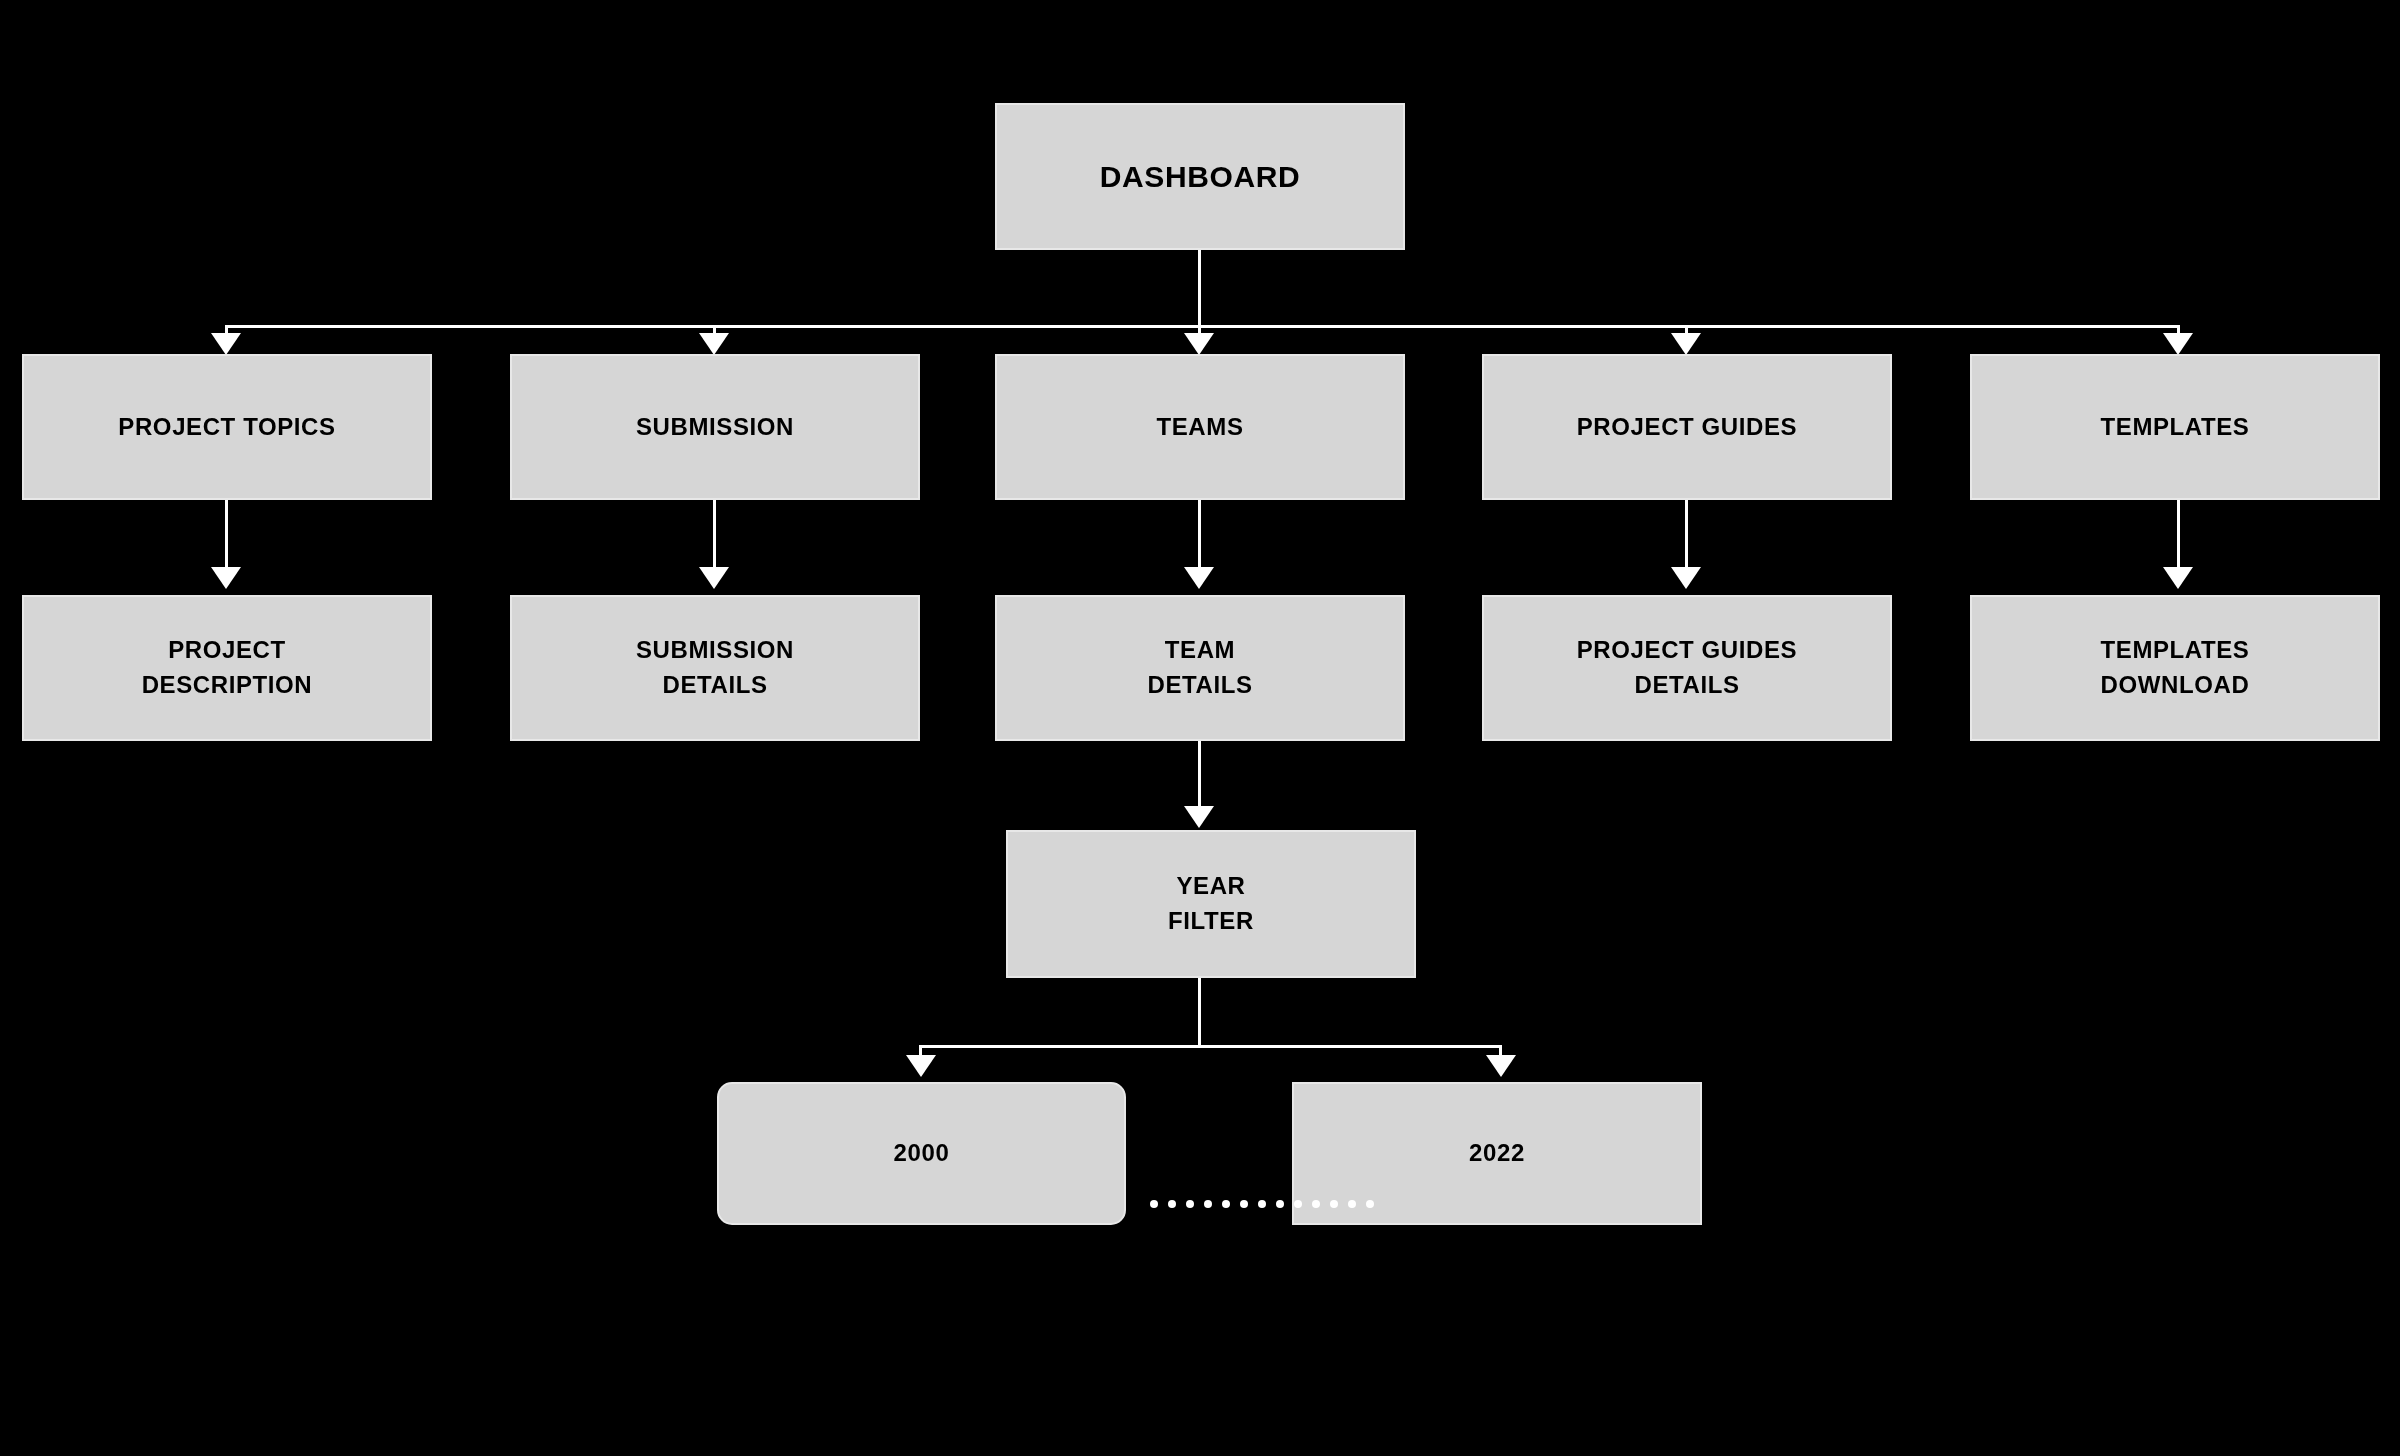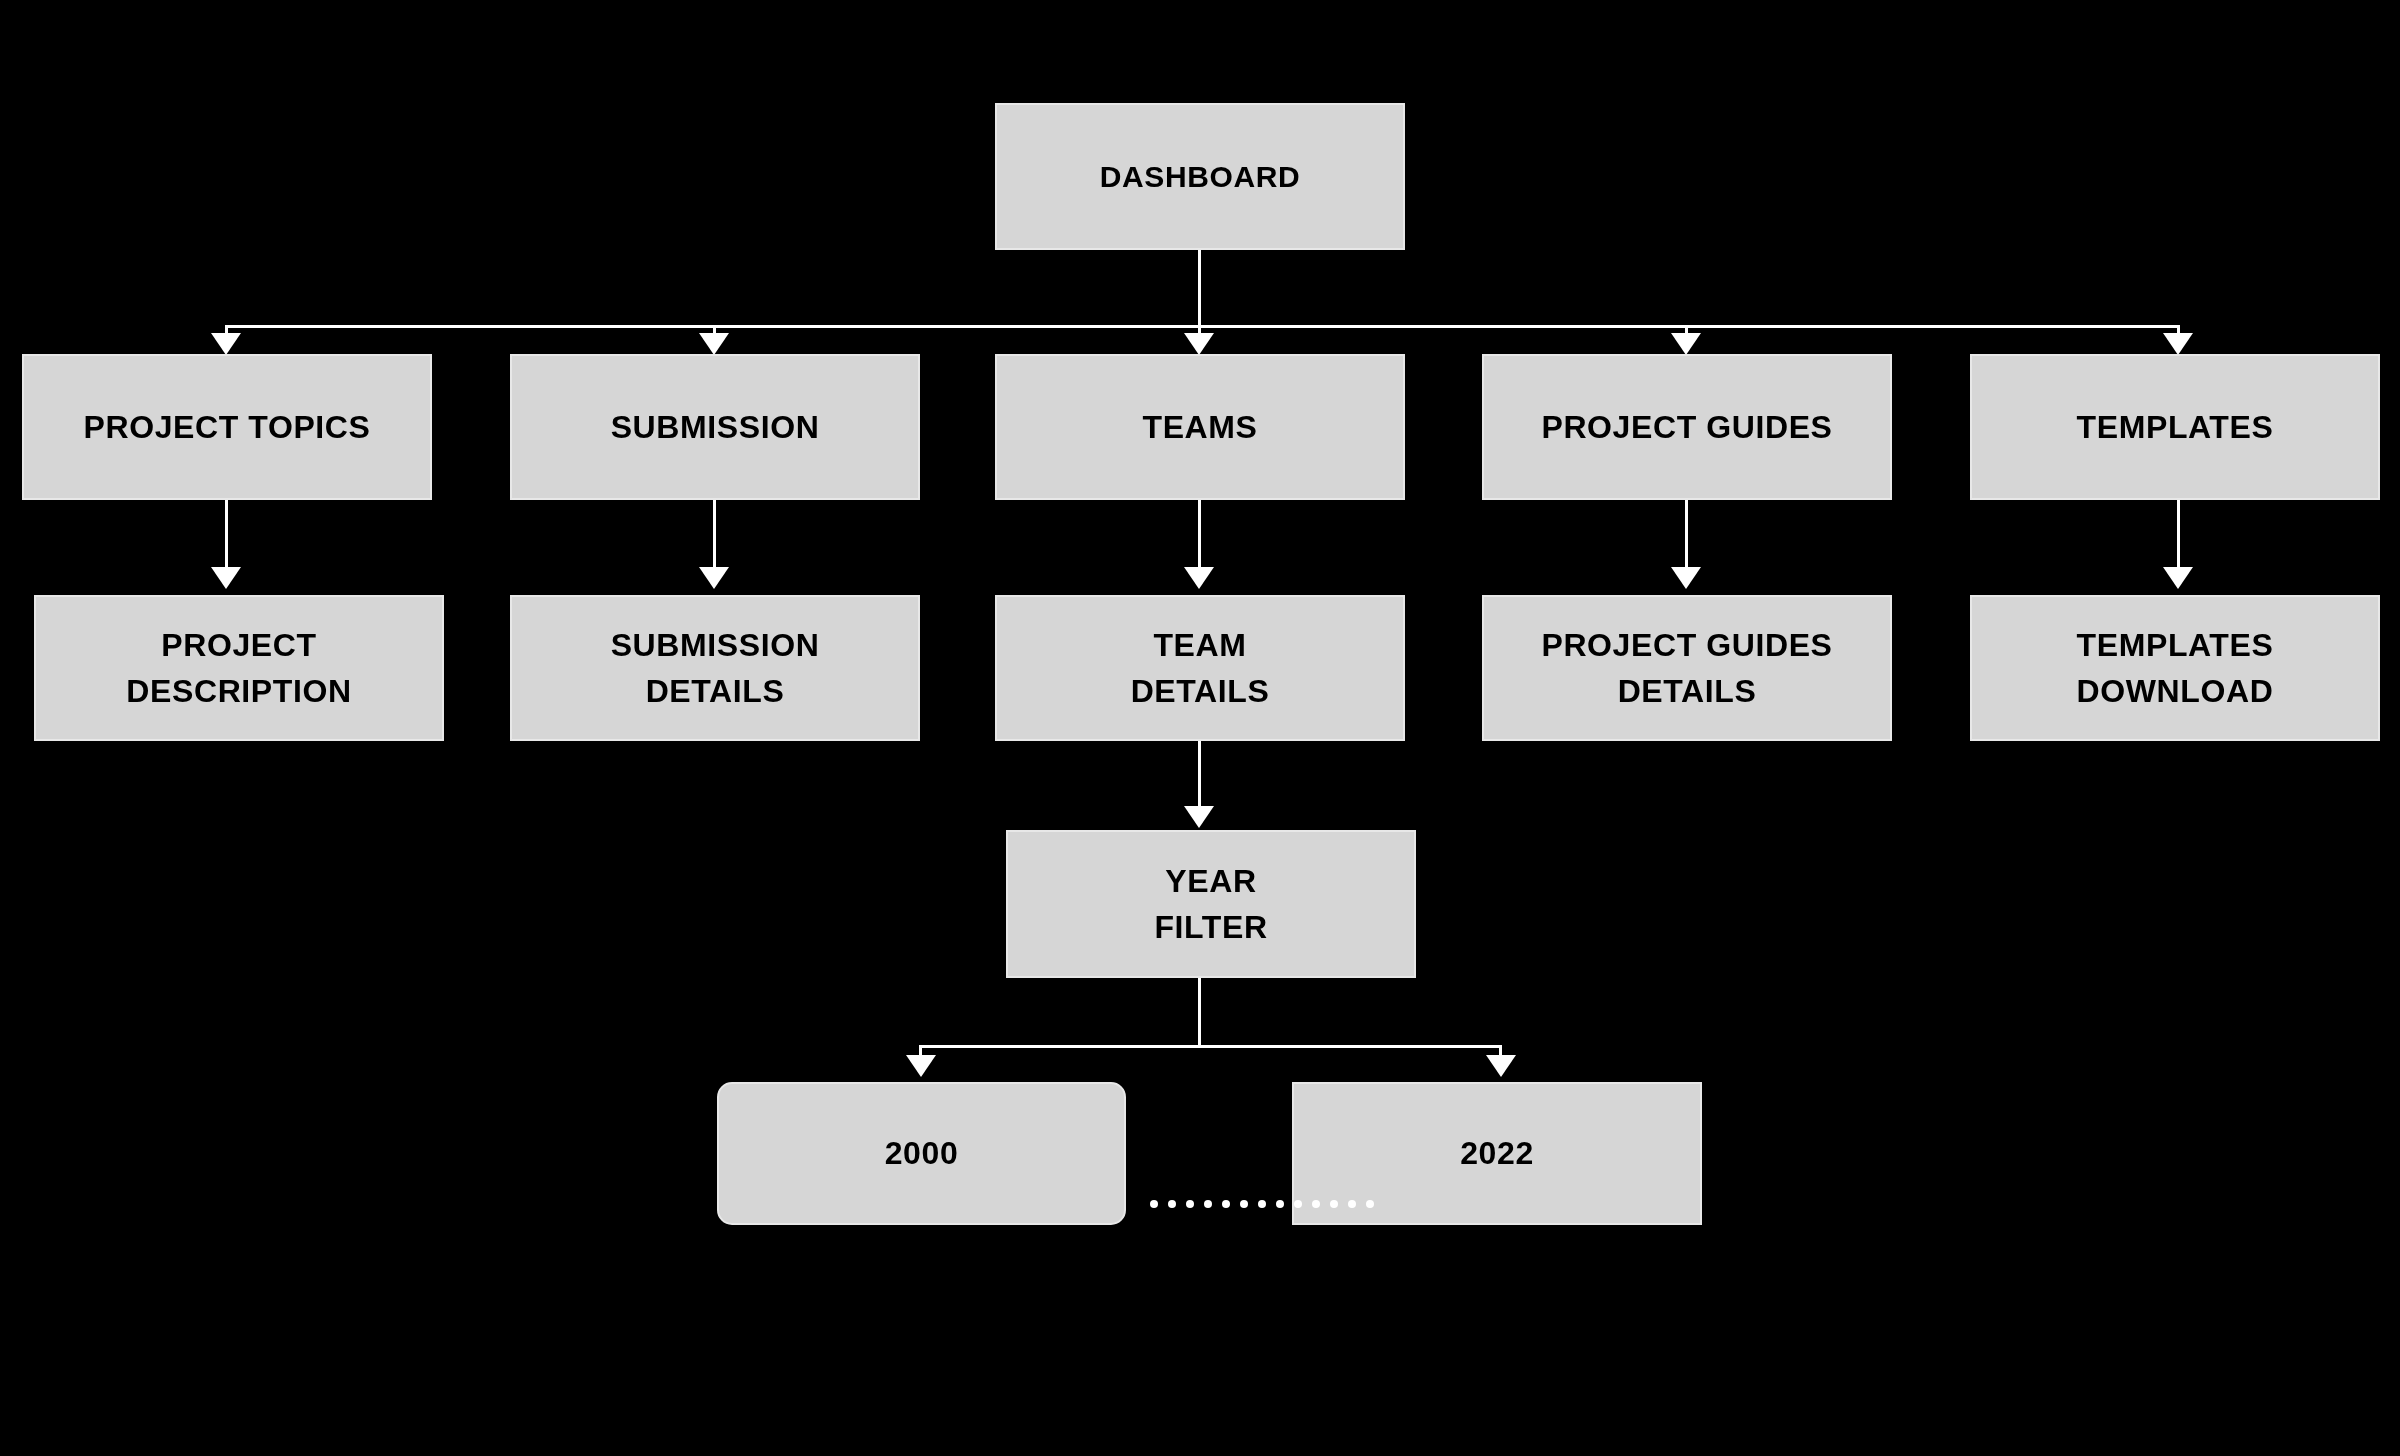--- a/index.html
+++ b/index.html
@@ -26,21 +26,21 @@
     flex-direction: column;
     align-items: center;
     justify-content: center;
     color: #000000;
     font-weight: bold;
     letter-spacing: 0.6px;
     text-align: center;
     line-height: 1.45;
   }
   .node .line { display: block; white-space: nowrap; }
-  .t-28 { font-size: 32px; }
+  .t-28 { font-size: 24px; }
   .t-30 { font-size: 30px; }
   .conn {
     position: absolute;
     background: #ffffff;
   }
   .vline { width: 3px; }
   .hline { height: 3px; }
   .arrow {
     position: absolute;
     width: 0;
@@ -124,21 +124,21 @@
 
   <div class="conn vline" style="left:1198px; top:500px; width:3px; height:72px;"></div>
   <div class="arrow" style="left:1184px; top:567px;"></div>
 
   <div class="conn vline" style="left:1685px; top:500px; width:3px; height:72px;"></div>
   <div class="arrow" style="left:1671px; top:567px;"></div>
 
   <div class="conn vline" style="left:2177px; top:500px; width:3px; height:72px;"></div>
   <div class="arrow" style="left:2163px; top:567px;"></div>
 
-  <div class="node t-28" style="left:22px; top:595px; width:410px; height:146px;margin-left:12px;">
+  <div class="node t-28" style="left:22px; top:595px; width:410px; height:146px;">
     <span class="line">PROJECT</span>
     <span class="line">DESCRIPTION</span>
   </div>
 
   <div class="node t-28" style="left:510px; top:595px; width:410px; height:146px;">
     <span class="line">SUBMISSION</span>
     <span class="line">DETAILS</span>
   </div>
 
   <div class="node t-28" style="left:995px; top:595px; width:410px; height:146px;">

